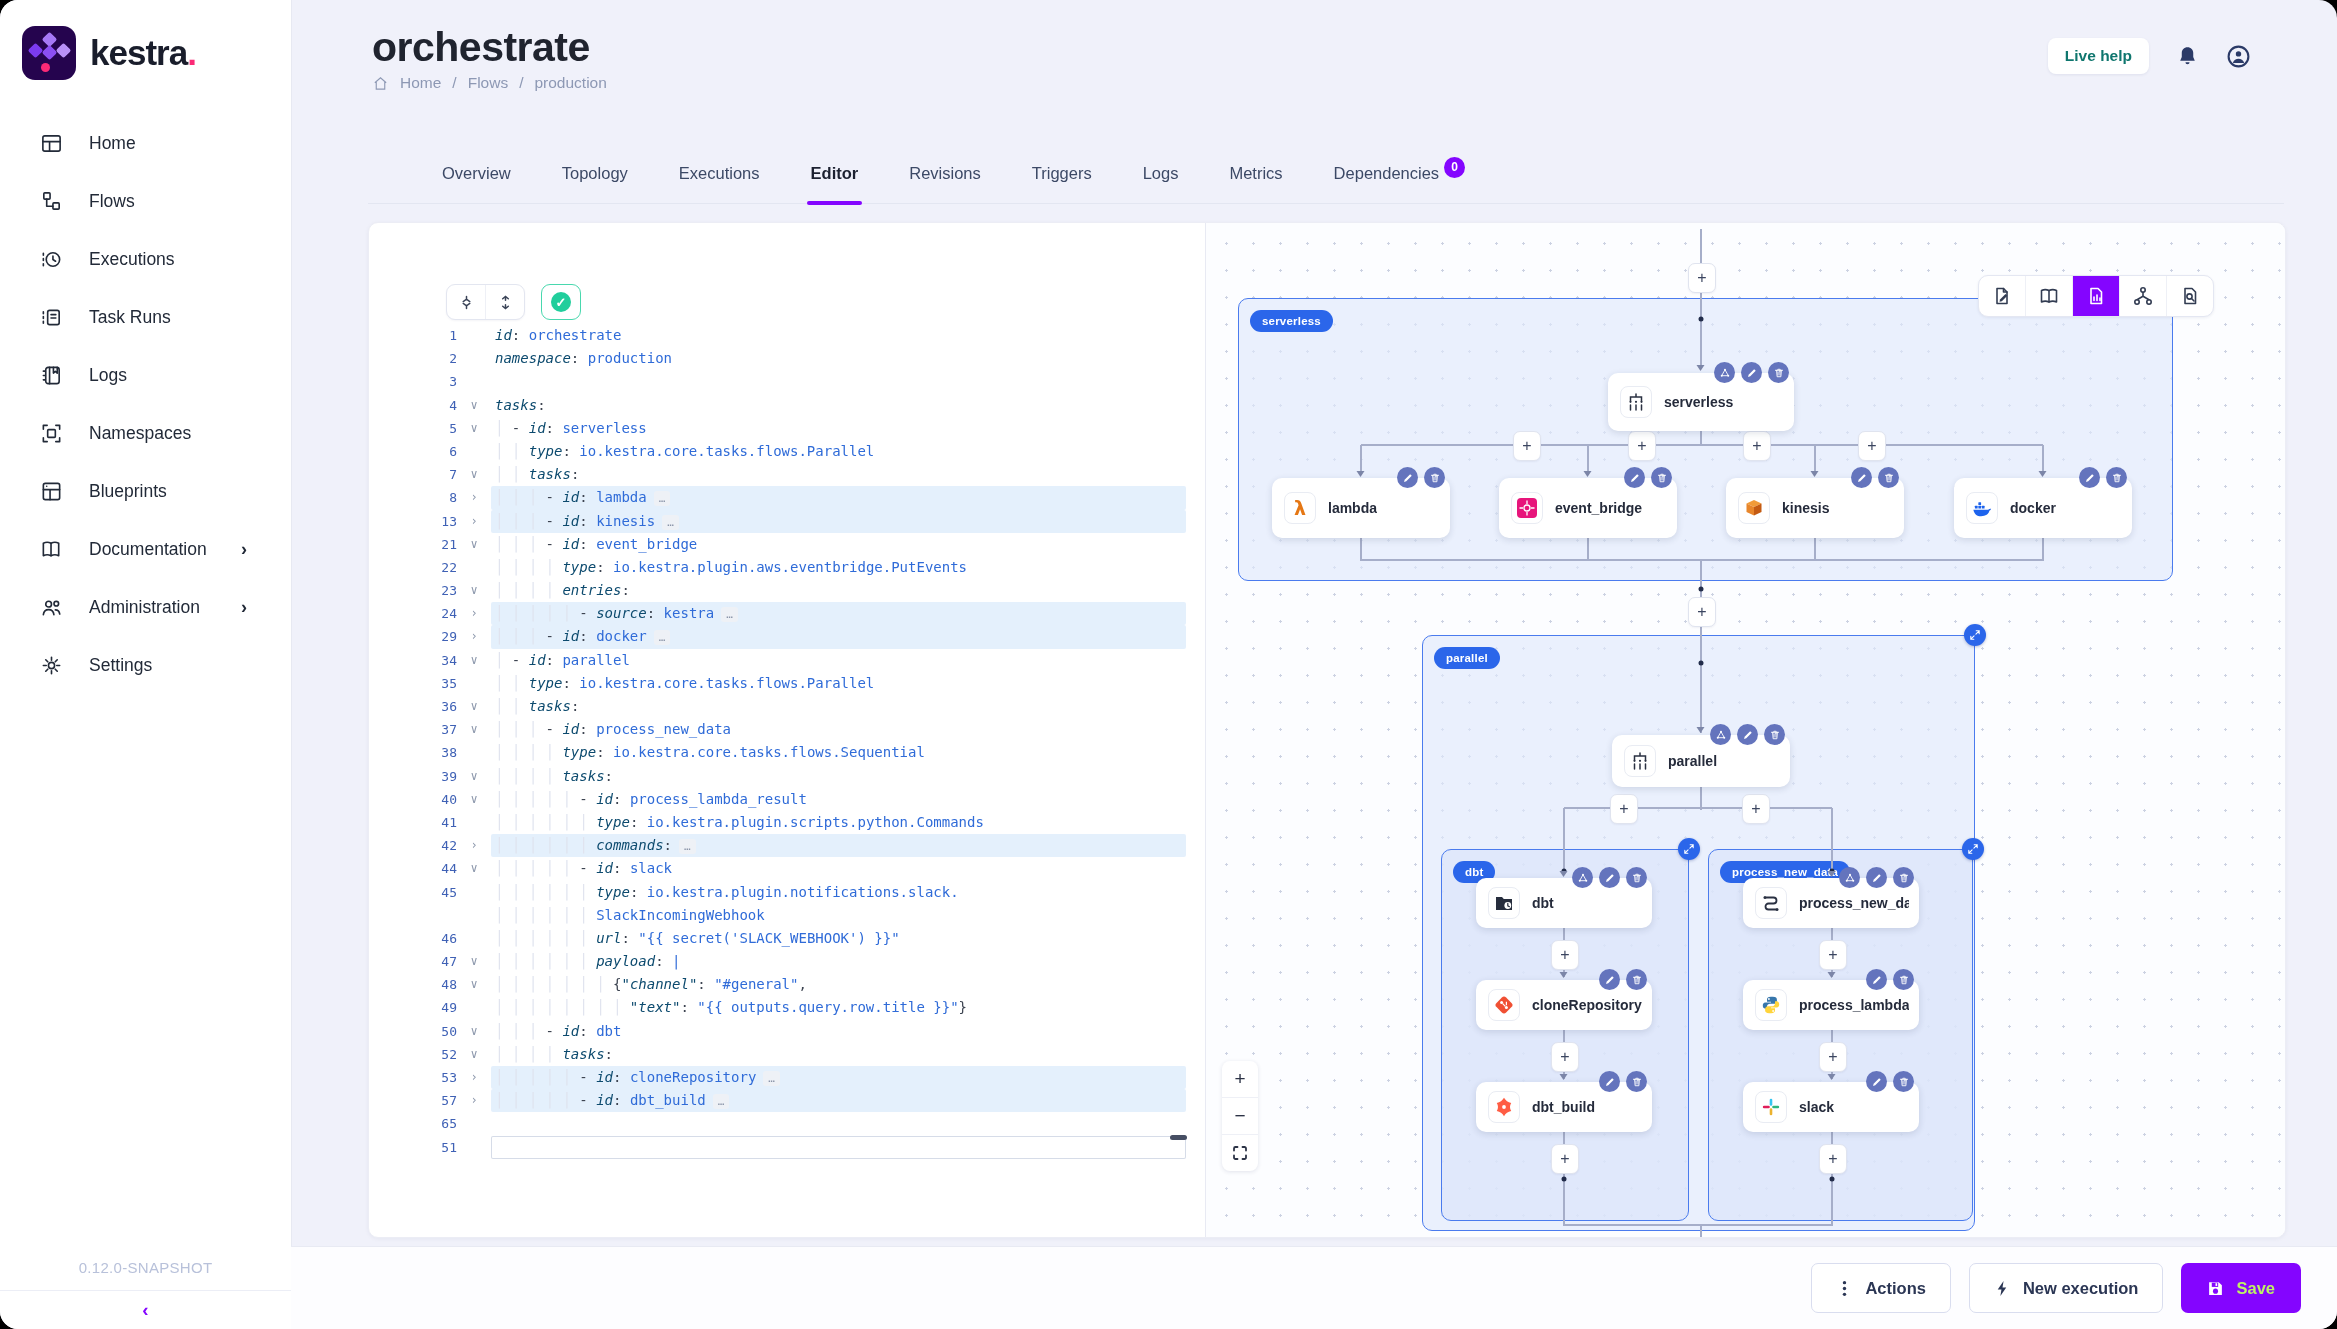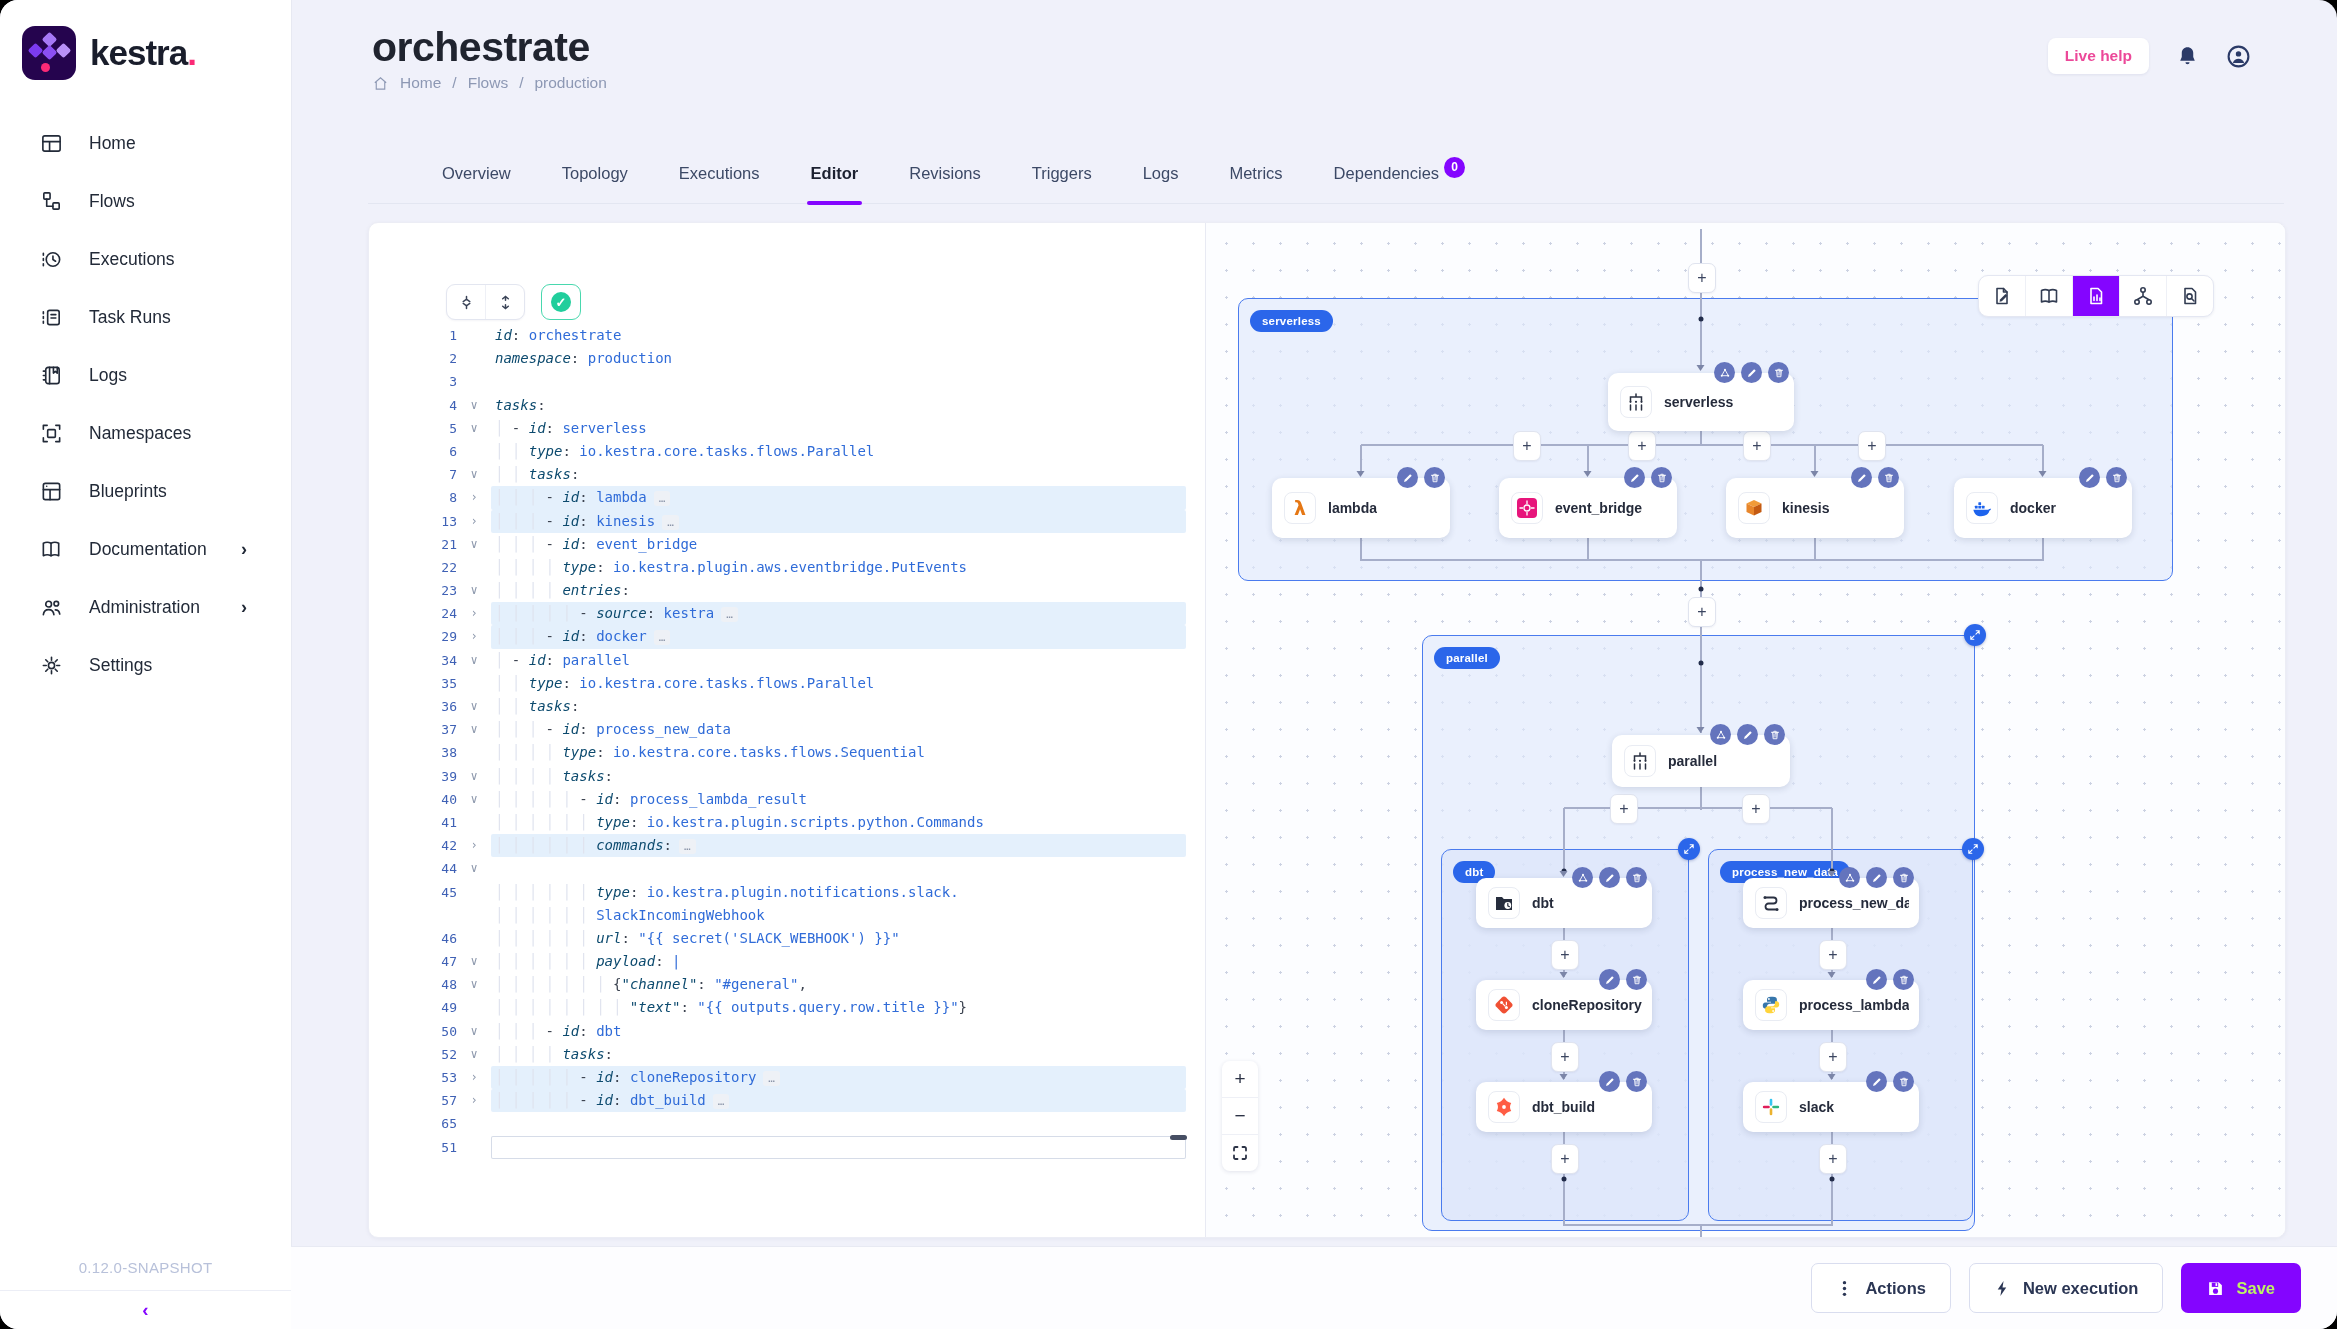--- a/index.html
+++ b/index.html
@@ -21,21 +21,21 @@
   .side-foot{position:absolute;left:0;right:0;bottom:0;}
   .version{font-size:15px;color:#b8c1da;text-align:center;padding-bottom:14px;letter-spacing:.3px;}
   .side-hr{border-top:1px solid #eceef6;}
   .side-collapse{height:38px;display:flex;align-items:center;justify-content:center;color:#8405ff;font-size:19px;font-weight:700;cursor:pointer;}
   
   .main{position:absolute;left:291px;top:0;right:0;bottom:0;}
   .page-title{position:absolute;top:24px;left:81px;font-size:41px;font-weight:800;color:#20242f;letter-spacing:-.5px;}
   .crumbs{position:absolute;top:74px;left:81px;display:flex;align-items:center;gap:11px;font-size:15.5px;color:#8d98b4;}
   .crumbs svg{width:17px;height:17px;stroke:#8d98b4;fill:none;stroke-width:1.6;}
   .hdr-right{position:absolute;top:38px;right:86px;display:flex;align-items:center;gap:26px;}
-  .livehelp{background:#fff;border-radius:8px;padding:9px 17px;font-size:15.5px;font-weight:700;color:#ec4899;
+  .livehelp{background:#fff;border-radius:8px;padding:9px 17px;font-size:15.5px;font-weight:700;color:#0f766e;
             box-shadow:0 1px 3px rgba(30,40,90,.08);cursor:pointer;}
   .hdr-ic{cursor:pointer;display:flex;}
   .hdr-ic svg{width:25px;height:25px;}
   
   .tabs{position:absolute;top:150px;left:77px;width:1916px;border-bottom:1.5px solid #e3e6f1;display:flex;gap:47px;padding-left:72px;box-sizing:border-box;}
   .tab{position:relative;padding:14px 2px 17px;font-size:16.5px;color:#3c4966;font-weight:500;cursor:pointer;white-space:nowrap;}
   .tab.active{font-weight:700;color:#1c2130;}
   .tab.active::after{content:"";position:absolute;left:-2px;right:-2px;bottom:-2px;height:4px;border-radius:3px;background:#8405ff;}
   .tab-badge{display:inline-block;margin-left:5px;background:#8405ff;color:#fff;font-size:12px;font-weight:700;
              width:21px;height:21px;line-height:21px;text-align:center;border-radius:50%;position:relative;top:-8px;}
@@ -303,21 +303,21 @@
             <div class="crow hl"><span class="lnum">29</span><span class="lfold">›</span><span class="lcode"><span class="guides">│ │ │ </span><span class="tk-p">- </span><span class="tk-k">id</span><span class="tk-p">: </span><span class="tk-v">docker</span><span class="foldchip">…</span></span></div>
             <div class="crow"><span class="lnum">34</span><span class="lfold">∨</span><span class="lcode"><span class="guides">│ </span><span class="tk-p">- </span><span class="tk-k">id</span><span class="tk-p">: </span><span class="tk-v">parallel</span></span></div>
             <div class="crow"><span class="lnum">35</span><span class="lfold"></span><span class="lcode"><span class="guides">│ │ </span><span class="tk-k">type</span><span class="tk-p">: </span><span class="tk-v">io.kestra.core.tasks.flows.Parallel</span></span></div>
             <div class="crow"><span class="lnum">36</span><span class="lfold">∨</span><span class="lcode"><span class="guides">│ │ </span><span class="tk-k">tasks</span><span class="tk-p">:</span></span></div>
             <div class="crow"><span class="lnum">37</span><span class="lfold">∨</span><span class="lcode"><span class="guides">│ │ │ </span><span class="tk-p">- </span><span class="tk-k">id</span><span class="tk-p">: </span><span class="tk-v">process_new_data</span></span></div>
             <div class="crow"><span class="lnum">38</span><span class="lfold"></span><span class="lcode"><span class="guides">│ │ │ │ </span><span class="tk-k">type</span><span class="tk-p">: </span><span class="tk-v">io.kestra.core.tasks.flows.Sequential</span></span></div>
             <div class="crow"><span class="lnum">39</span><span class="lfold">∨</span><span class="lcode"><span class="guides">│ │ │ │ </span><span class="tk-k">tasks</span><span class="tk-p">:</span></span></div>
             <div class="crow"><span class="lnum">40</span><span class="lfold">∨</span><span class="lcode"><span class="guides">│ │ │ │ │ </span><span class="tk-p">- </span><span class="tk-k">id</span><span class="tk-p">: </span><span class="tk-v">process_lambda_result</span></span></div>
             <div class="crow"><span class="lnum">41</span><span class="lfold"></span><span class="lcode"><span class="guides">│ │ │ │ │ │ </span><span class="tk-k">type</span><span class="tk-p">: </span><span class="tk-v">io.kestra.plugin.scripts.python.Commands</span></span></div>
             <div class="crow hl"><span class="lnum">42</span><span class="lfold">›</span><span class="lcode"><span class="guides">│ │ │ │ │ │ </span><span class="tk-k">commands</span><span class="tk-p">:</span><span class="foldchip">…</span></span></div>
-            <div class="crow"><span class="lnum">44</span><span class="lfold">∨</span></div>
+            <div class="crow"><span class="lnum">44</span><span class="lfold">∨</span><span class="lcode"><span class="guides">│ │ │ │ │ </span><span class="tk-p">- </span><span class="tk-k">id</span><span class="tk-p">: </span><span class="tk-v">slack</span></span></div>
             <div class="crow"><span class="lnum">45</span><span class="lfold"></span><span class="lcode"><span class="guides">│ │ │ │ │ │ </span><span class="tk-k">type</span><span class="tk-p">: </span><span class="tk-v">io.kestra.plugin.notifications.slack.</span></span></div>
             <div class="crow"><span class="lnum"></span><span class="lfold"></span><span class="lcode"><span class="guides">│ │ │ │ │ │ </span><span class="tk-v">SlackIncomingWebhook</span></span></div>
             <div class="crow"><span class="lnum">46</span><span class="lfold"></span><span class="lcode"><span class="guides">│ │ │ │ │ │ </span><span class="tk-k">url</span><span class="tk-p">: </span><span class="tk-s">"{{ secret('SLACK_WEBHOOK') }}"</span></span></div>
             <div class="crow"><span class="lnum">47</span><span class="lfold">∨</span><span class="lcode"><span class="guides">│ │ │ │ │ │ </span><span class="tk-k">payload</span><span class="tk-p">: </span><span class="tk-v">|</span></span></div>
             <div class="crow"><span class="lnum">48</span><span class="lfold">∨</span><span class="lcode"><span class="guides">│ │ │ │ │ │ │ </span><span class="tk-p">{</span><span class="tk-k">"channel"</span><span class="tk-p">: </span><span class="tk-s">"#general"</span><span class="tk-p">,</span></span></div>
             <div class="crow"><span class="lnum">49</span><span class="lfold"></span><span class="lcode"><span class="guides">│ │ │ │ │ │ │ │ </span><span class="tk-k">"text"</span><span class="tk-p">: </span><span class="tk-s">"{{ outputs.query.row.title }}"</span><span class="tk-p">}</span></span></div>
             <div class="crow"><span class="lnum">50</span><span class="lfold">∨</span><span class="lcode"><span class="guides">│ │ │ </span><span class="tk-p">- </span><span class="tk-k">id</span><span class="tk-p">: </span><span class="tk-v">dbt</span></span></div>
             <div class="crow"><span class="lnum">52</span><span class="lfold">∨</span><span class="lcode"><span class="guides">│ │ │ │ </span><span class="tk-k">tasks</span><span class="tk-p">:</span></span></div>
             <div class="crow hl"><span class="lnum">53</span><span class="lfold">›</span><span class="lcode"><span class="guides">│ │ │ │ │ </span><span class="tk-p">- </span><span class="tk-k">id</span><span class="tk-p">: </span><span class="tk-v">cloneRepository</span><span class="foldchip">…</span></span></div>
             <div class="crow hl"><span class="lnum">57</span><span class="lfold">›</span><span class="lcode"><span class="guides">│ │ │ │ │ </span><span class="tk-p">- </span><span class="tk-k">id</span><span class="tk-p">: </span><span class="tk-v">dbt_build</span><span class="foldchip">…</span></span></div>

